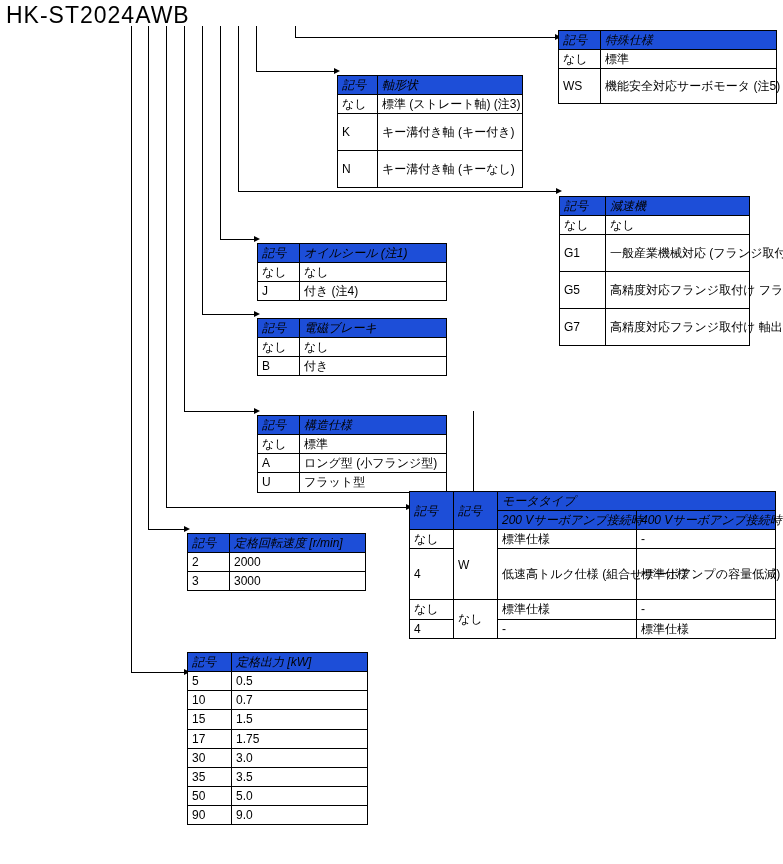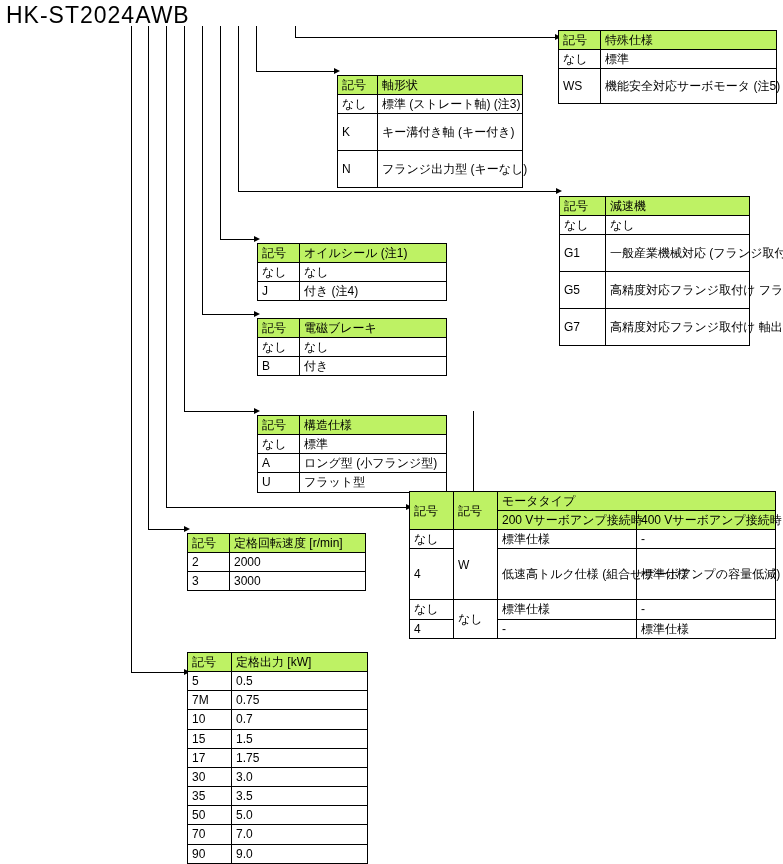--- a/index.html
+++ b/index.html
@@ -35,21 +35,21 @@
     border:1px solid #000;
     padding:2px 4px;
     font-size:12px;
     font-weight:normal;
     text-align:left;
     vertical-align:middle;
     line-height:1.18;
     background:#fff;
     white-space:nowrap;
   }
-  .tbl td.hdr{background:#bef264;}
+  .tbl td.hdr{background:#1d4ed8;font-style:italic;}
   .two-line{white-space:normal;line-height:1.15;}
 
   
   .ln{position:absolute;background:#000;}
   .lnh{height:1px;}
   .lnv{width:1px;}
   .arrow{
     position:absolute;
     width:0;height:0;
     border-top:3.5px solid transparent;
@@ -136,21 +136,21 @@
     <tr>
       <td>なし</td>
       <td>標準 (ストレート軸) (注3)</td>
     </tr>
     <tr>
       <td style="height:32px">K</td>
       <td class="two-line">キー溝付き軸 (キー付き)</td>
     </tr>
     <tr>
       <td style="height:32px">N</td>
-      <td class="two-line">フランジ出力型 (キーなし)</td>
+      <td class="two-line">キー溝付き軸 (キーなし)</td>
     </tr>
   </tbody>
     </table>
 
   <table class="tbl" style="left:559px;top:196px;width:190px;">
     <colgroup>
         <col style="width:46px">
         <col style="width:144px">
       </colgroup>
     <tbody>
@@ -315,24 +315,20 @@
     <tbody>
         <tr>
       <td class="hdr">記号</td>
       <td class="hdr">定格出力 [kW]</td>
     </tr>
     <tr>
       <td>5</td>
       <td>0.5</td>
     </tr>
     <tr>
-      <td>7M</td>
-      <td>0.75</td>
-    </tr>
-    <tr>
       <td>10</td>
       <td>0.7</td>
     </tr>
     <tr>
       <td>15</td>
       <td>1.5</td>
     </tr>
     <tr>
       <td>17</td>
       <td>1.75</td>
@@ -343,23 +339,19 @@
     </tr>
     <tr>
       <td>35</td>
       <td>3.5</td>
     </tr>
     <tr>
       <td>50</td>
       <td>5.0</td>
     </tr>
     <tr>
-      <td>70</td>
-      <td>7.0</td>
-    </tr>
-    <tr>
       <td>90</td>
       <td>9.0</td>
     </tr>
   </tbody>
     </table>
 
 </div>
 
 </body></html>

